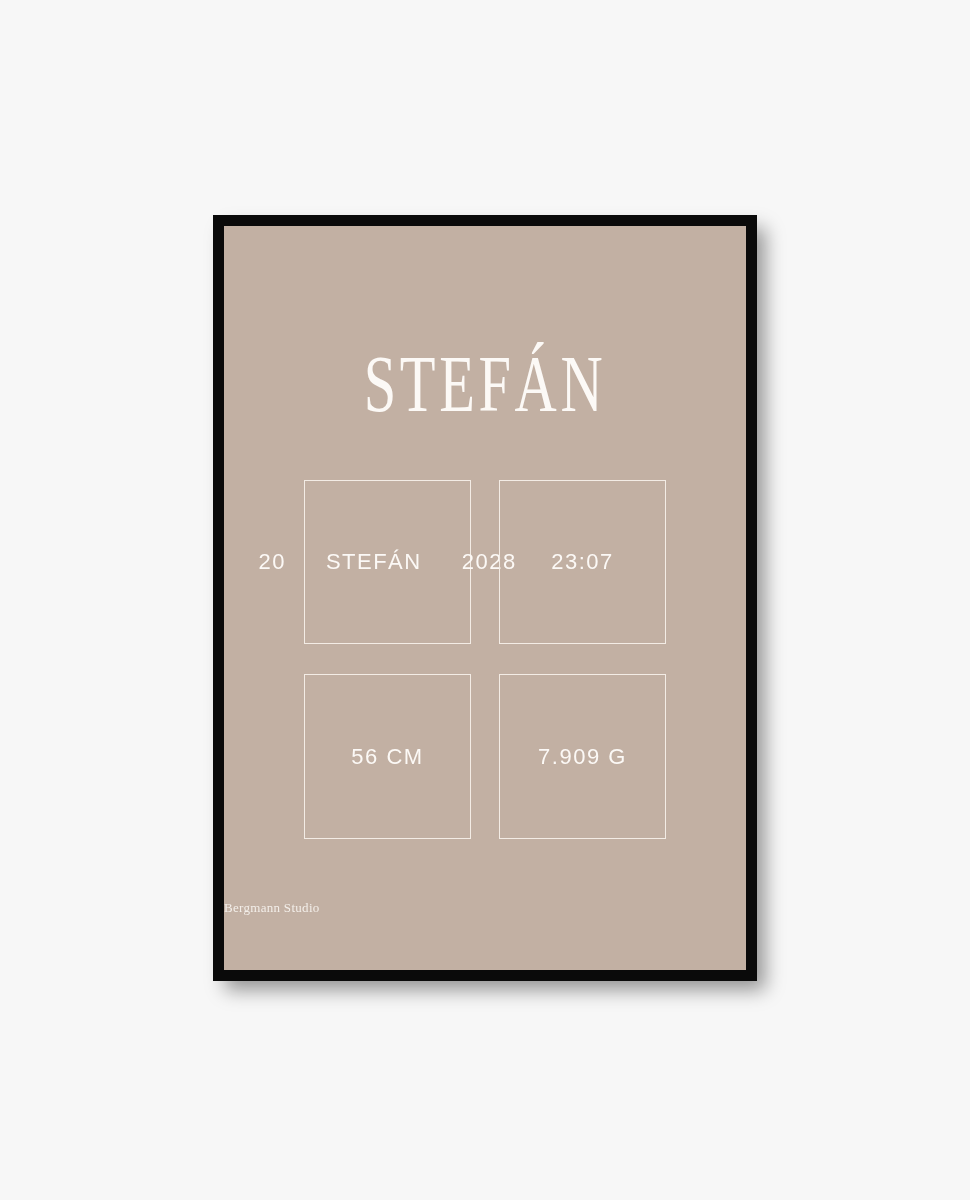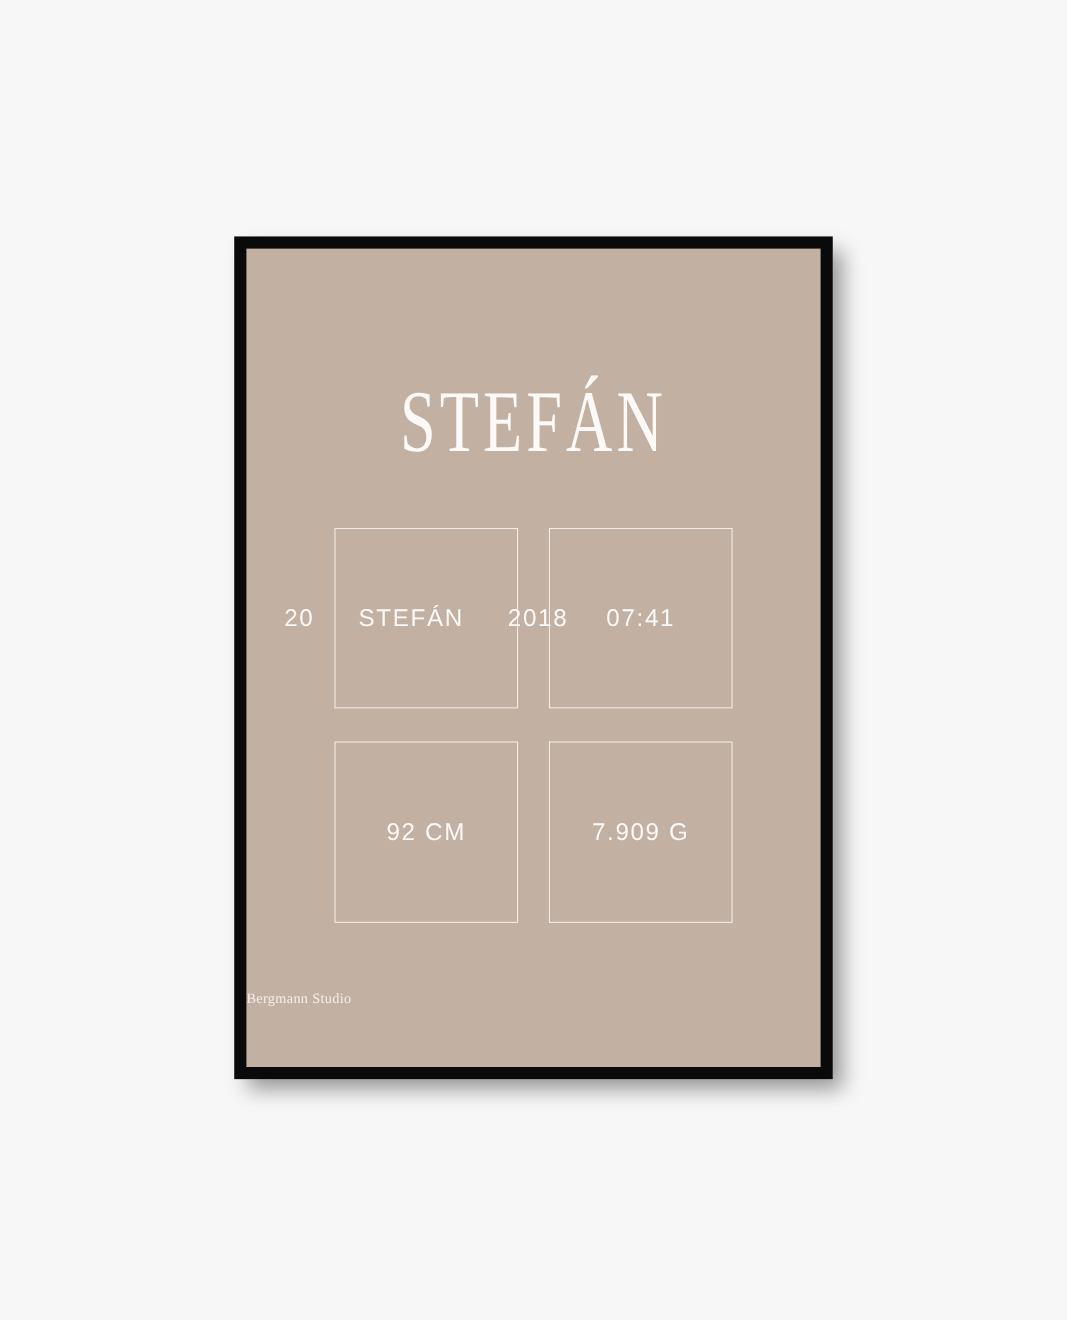--- a/index.html
+++ b/index.html
@@ -98,29 +98,29 @@
   <div class="frame">
     <div class="poster">
 
       <div class="poster-title">STEFÁN</div>
 
       <div class="stats-grid">
 
         <div class="stat-box">
           <span class="stat-line">20</span>
           <span class="stat-line">STEFÁN</span>
-          <span class="stat-line">2018</span>
+          <span class="stat-line">2028</span>
         </div>
 
         <div class="stat-box">
-          <span class="stat-line">07:41</span>
+          <span class="stat-line">23:07</span>
         </div>
 
         <div class="stat-box">
-          <span class="stat-line">92 CM</span>
+          <span class="stat-line">56 CM</span>
         </div>
 
         <div class="stat-box">
           <span class="stat-line">7.909 G</span>
         </div>
 
       </div>
 
       <div class="brand">Bergmann Studio</div>
 

